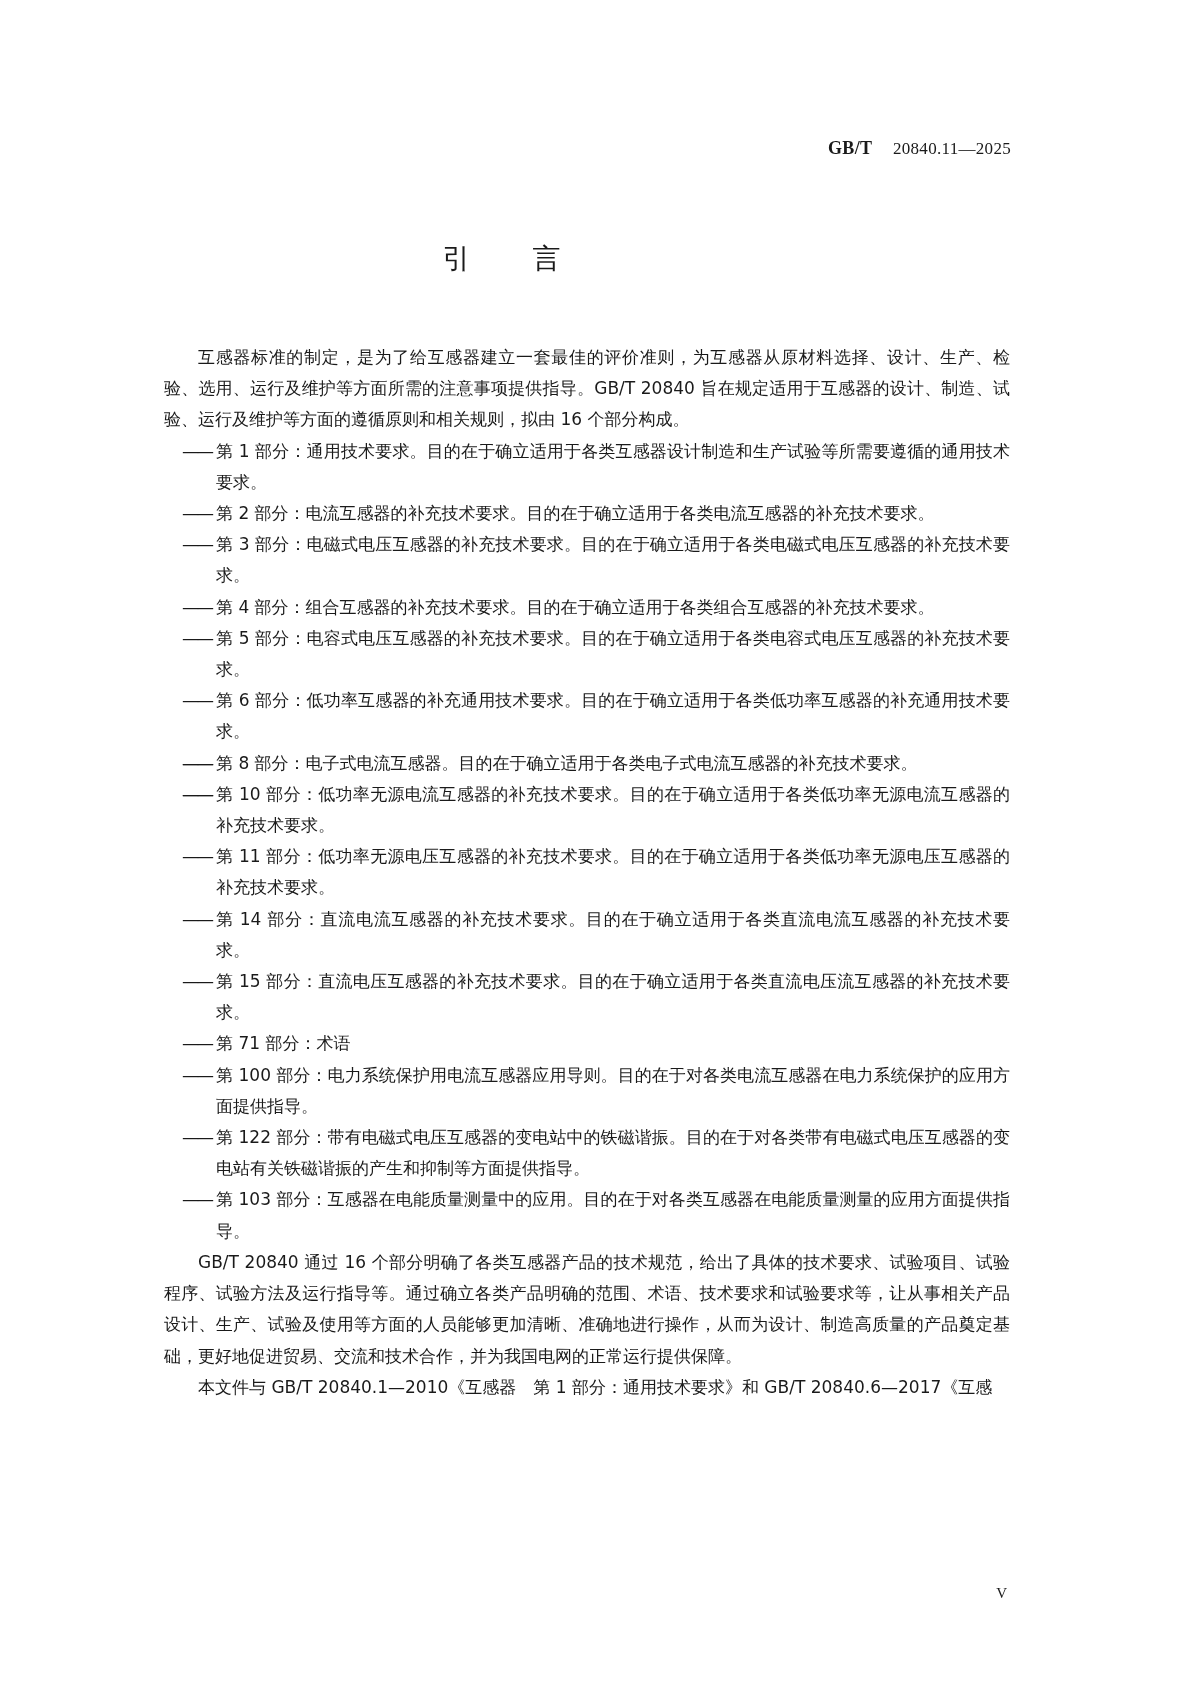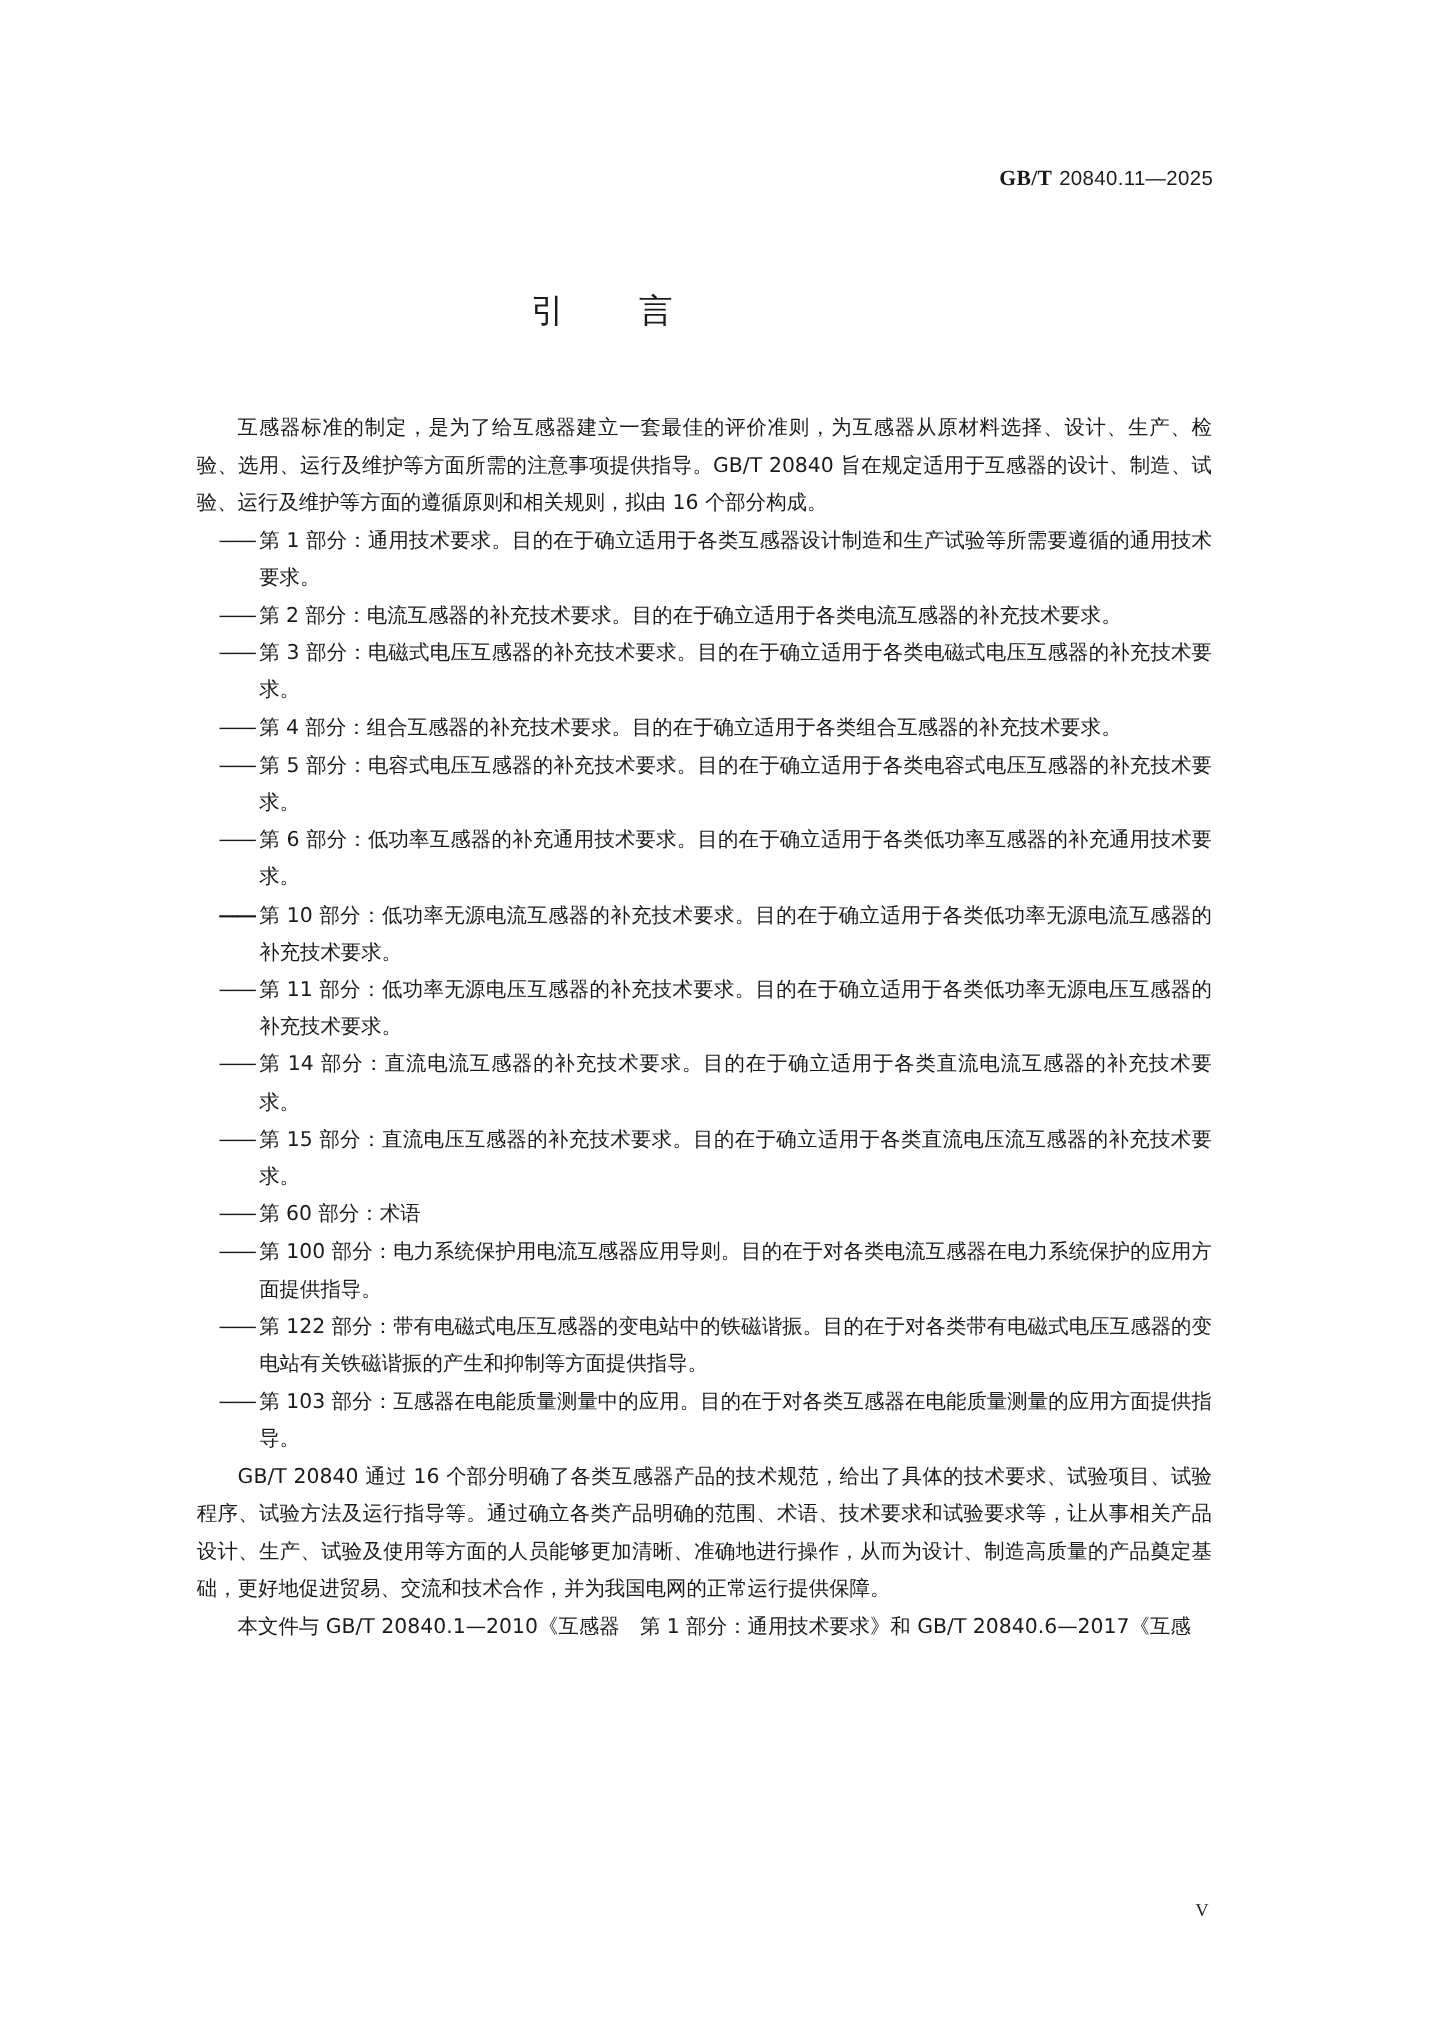--- a/index.html
+++ b/index.html
@@ -21,21 +21,22 @@
       right: 180px;
       font-size: 17px;
       letter-spacing: 0.3px;
     }
     .header-code .gbt {
       font-family: "Liberation Serif", "DejaVu Serif", serif;
       font-weight: bold;
       font-size: 18px;
     }
     .header-code .num {
-      font-family: Liberation Sans, sans-serif;
+      font-family: Liberation Serif, serif;
+      margin-left: 15px;
     }
     .title {
       position: absolute;
       top: 240px;
       left: 0;
       width: 1003px;
       text-align: center;
       font-size: 28px;
       font-family: "DejaVu Sans", sans-serif;
       letter-spacing: 62px;
@@ -88,27 +89,27 @@
   <p class="para">互感器标准的制定，是为了给互感器建立一套最佳的评价准则，为互感器从原材料选择、设计、生产、检验、选用、运行及维护等方面所需的注意事项提供指导。GB/T 20840 旨在规定适用于互感器的设计、制造、试验、运行及维护等方面的遵循原则和相关规则，拟由 16 个部分构成。</p>
 
   <div>
     <p class="list-item"><span class="dash">——</span><span>第 1 部分：通用技术要求。目的在于确立适用于各类互感器设计制造和生产试验等所需要遵循的通用技术要求。</span></p>
     <p class="list-item"><span class="dash">——</span><span>第 2 部分：电流互感器的补充技术要求。目的在于确立适用于各类电流互感器的补充技术要求。</span></p>
     <p class="list-item"><span class="dash">——</span><span>第 3 部分：电磁式电压互感器的补充技术要求。目的在于确立适用于各类电磁式电压互感器的补充技术要求。</span></p>
     <p class="list-item"><span class="dash">——</span><span>第 4 部分：组合互感器的补充技术要求。目的在于确立适用于各类组合互感器的补充技术要求。</span></p>
     <p class="list-item"><span class="dash">——</span><span>第 5 部分：电容式电压互感器的补充技术要求。目的在于确立适用于各类电容式电压互感器的补充技术要求。</span></p>
     <p class="list-item"><span class="dash">——</span><span>第 6 部分：低功率互感器的补充通用技术要求。目的在于确立适用于各类低功率互感器的补充通用技术要求。</span></p>
     <p class="list-item"><span class="dash">——</span></p>
-    <p class="list-item"><span class="dash">——</span></p>
+    <p class="list-item"><span class="dash">——</span><span>第 8 部分：电子式电流互感器。目的在于确立适用于各类电子式电流互感器的补充技术要求。</span></p>
     <p class="list-item"><span class="dash">——</span></p>
     <p class="list-item"><span class="dash">——</span><span>第 10 部分：低功率无源电流互感器的补充技术要求。目的在于确立适用于各类低功率无源电流互感器的补充技术要求。</span></p>
     <p class="list-item"><span class="dash">——</span><span>第 11 部分：低功率无源电压互感器的补充技术要求。目的在于确立适用于各类低功率无源电压互感器的补充技术要求。</span></p>
     <p class="list-item"><span class="dash">——</span><span>第 14 部分：直流电流互感器的补充技术要求。目的在于确立适用于各类直流电流互感器的补充技术要求。</span></p>
     <p class="list-item"><span class="dash">——</span><span>第 15 部分：直流电压互感器的补充技术要求。目的在于确立适用于各类直流电压流互感器的补充技术要求。</span></p>
-    <p class="list-item"><span class="dash">——</span><span>第 60 部分：术语</span></p>
+    <p class="list-item"><span class="dash">——</span><span>第 71 部分：术语</span></p>
     <p class="list-item"><span class="dash">——</span><span>第 100 部分：电力系统保护用电流互感器应用导则。目的在于对各类电流互感器在电力系统保护的应用方面提供指导。</span></p>
     <p class="list-item"><span class="dash">——</span><span>第 122 部分：带有电磁式电压互感器的变电站中的铁磁谐振。目的在于对各类带有电磁式电压互感器的变电站有关铁磁谐振的产生和抑制等方面提供指导。</span></p>
     <p class="list-item"><span class="dash">——</span><span>第 103 部分：互感器在电能质量测量中的应用。目的在于对各类互感器在电能质量测量的应用方面提供指导。</span></p>
   </div>
 
   <p class="para">GB/T 20840 通过 16 个部分明确了各类互感器产品的技术规范，给出了具体的技术要求、试验项目、试验程序、试验方法及运行指导等。通过确立各类产品明确的范围、术语、技术要求和试验要求等，让从事相关产品设计、生产、试验及使用等方面的人员能够更加清晰、准确地进行操作，从而为设计、制造高质量的产品奠定基础，更好地促进贸易、交流和技术合作，并为我国电网的正常运行提供保障。</p>
   <p class="para">本文件与 GB/T 20840.1—2010《互感器　第 1 部分：通用技术要求》和 GB/T 20840.6—2017《互感</p>
 </div>
 
 <div class="page-number">V</div>

